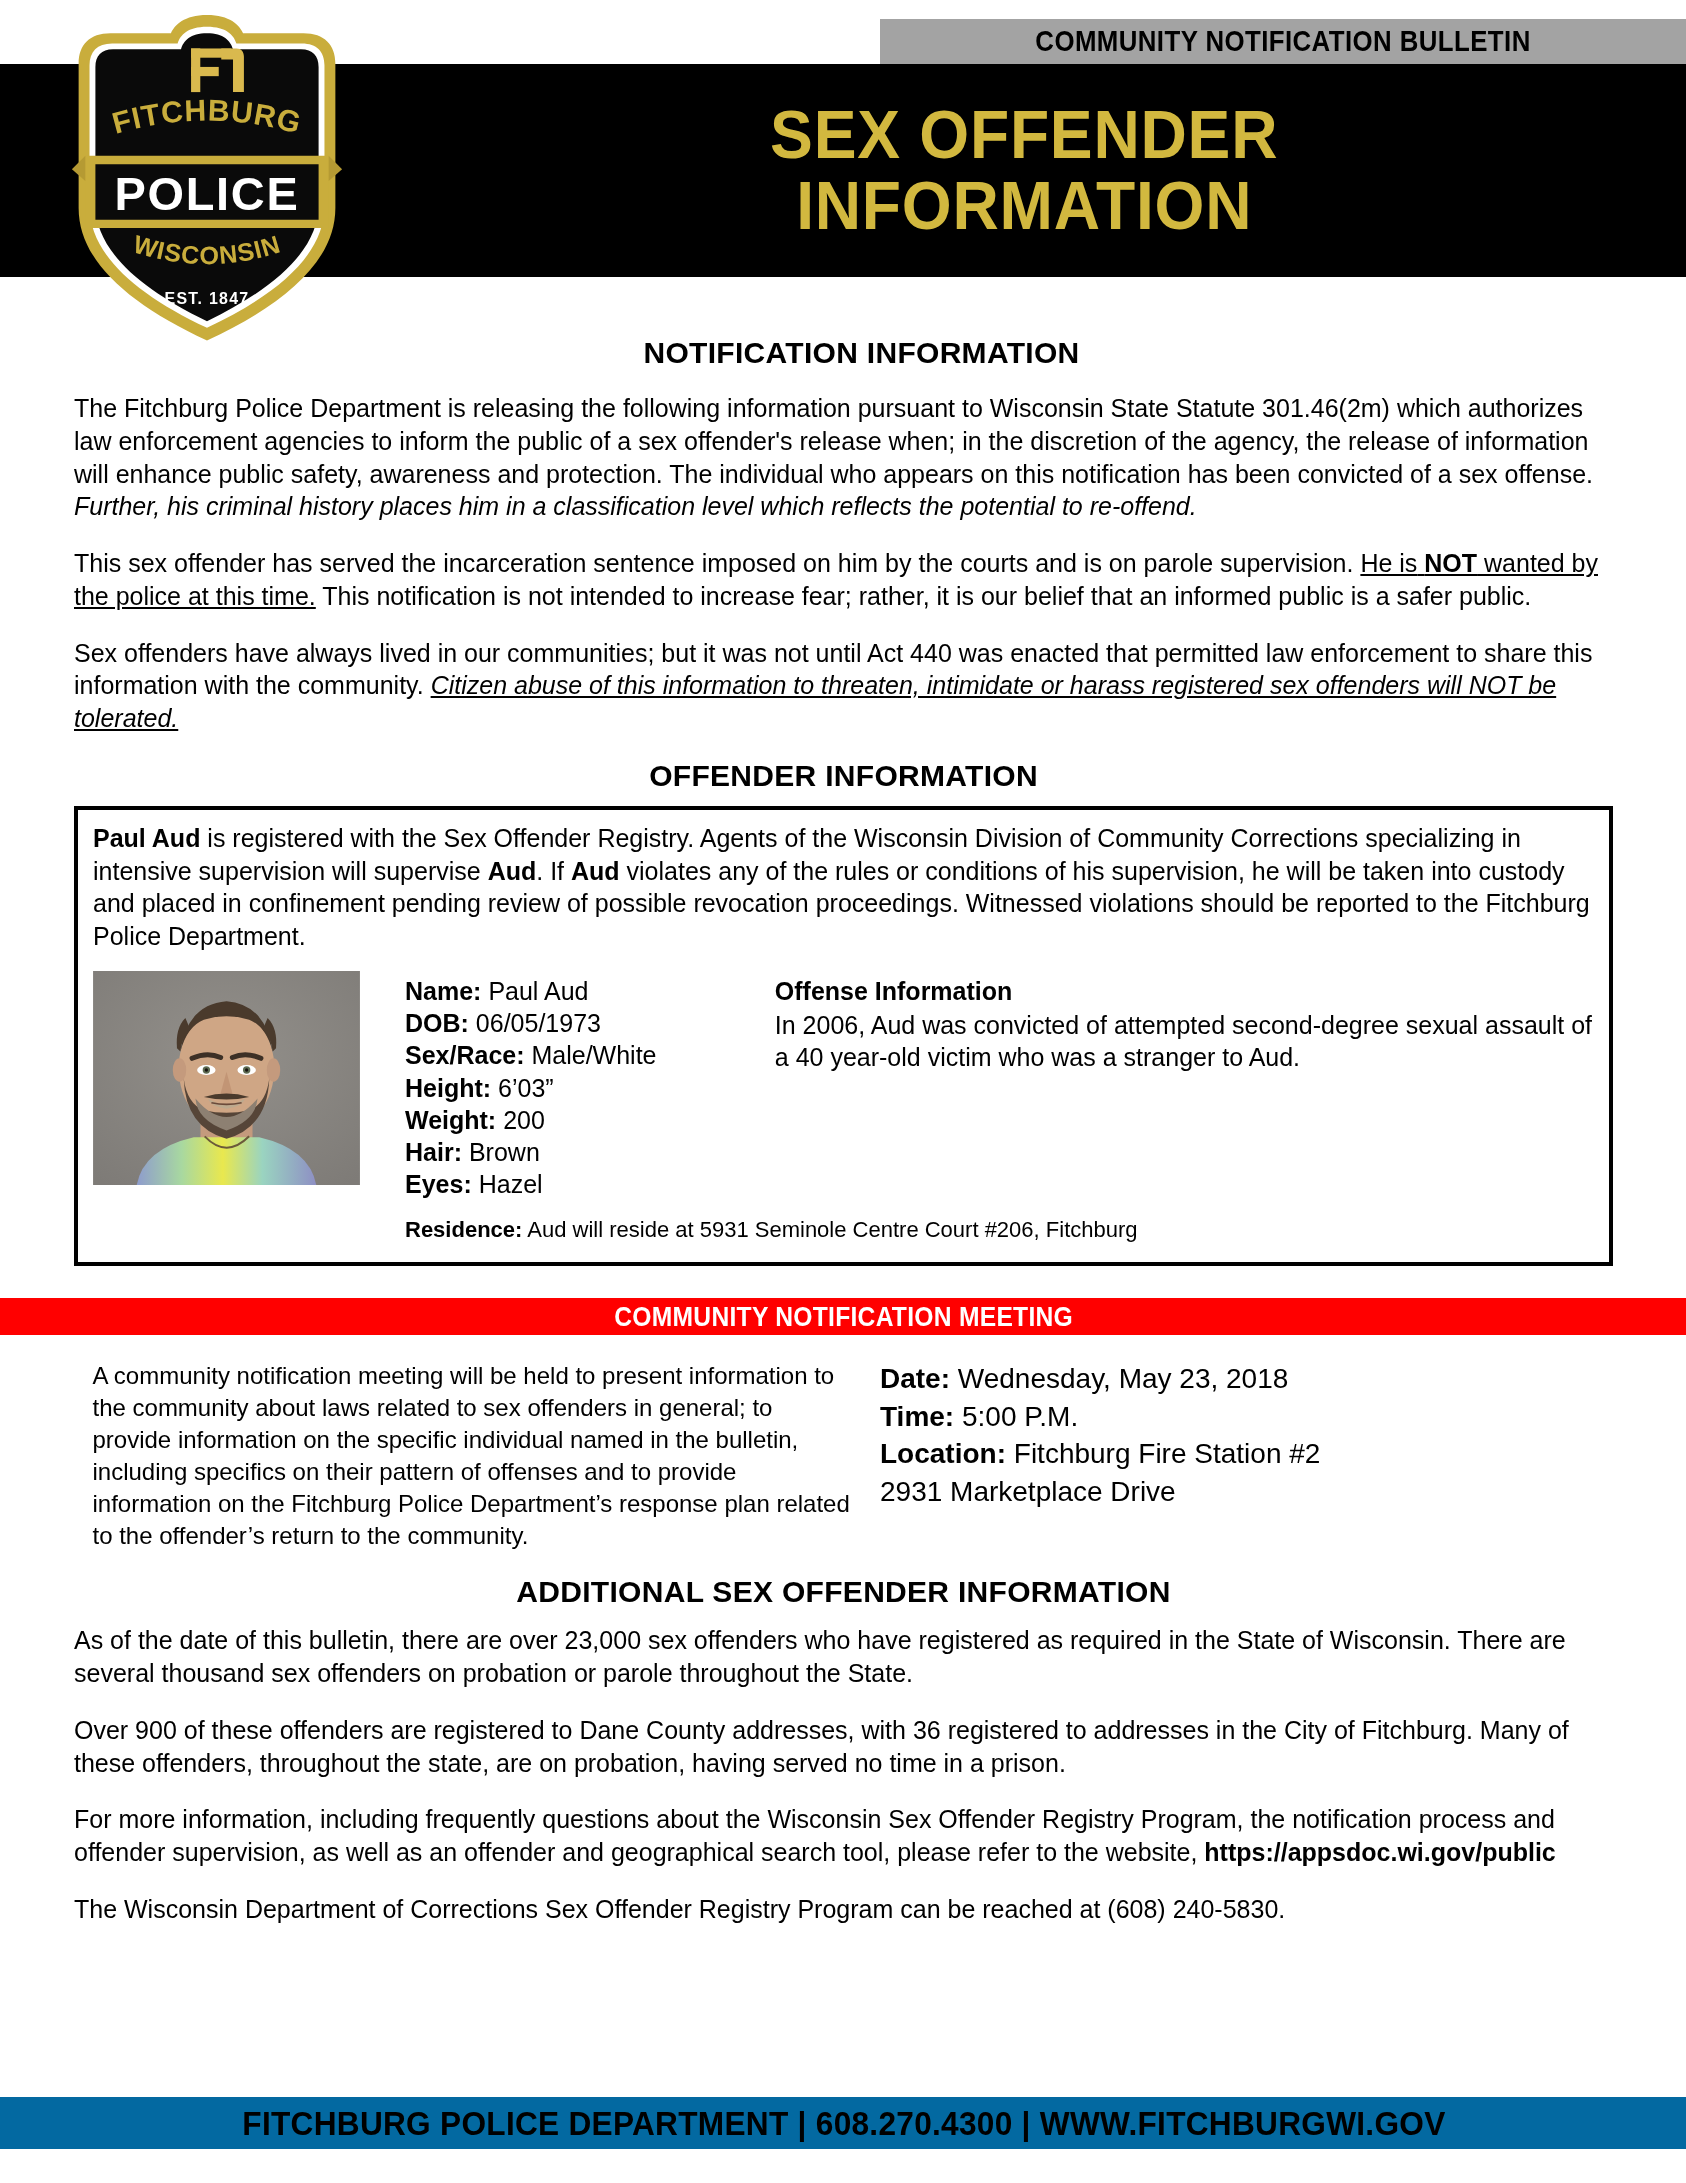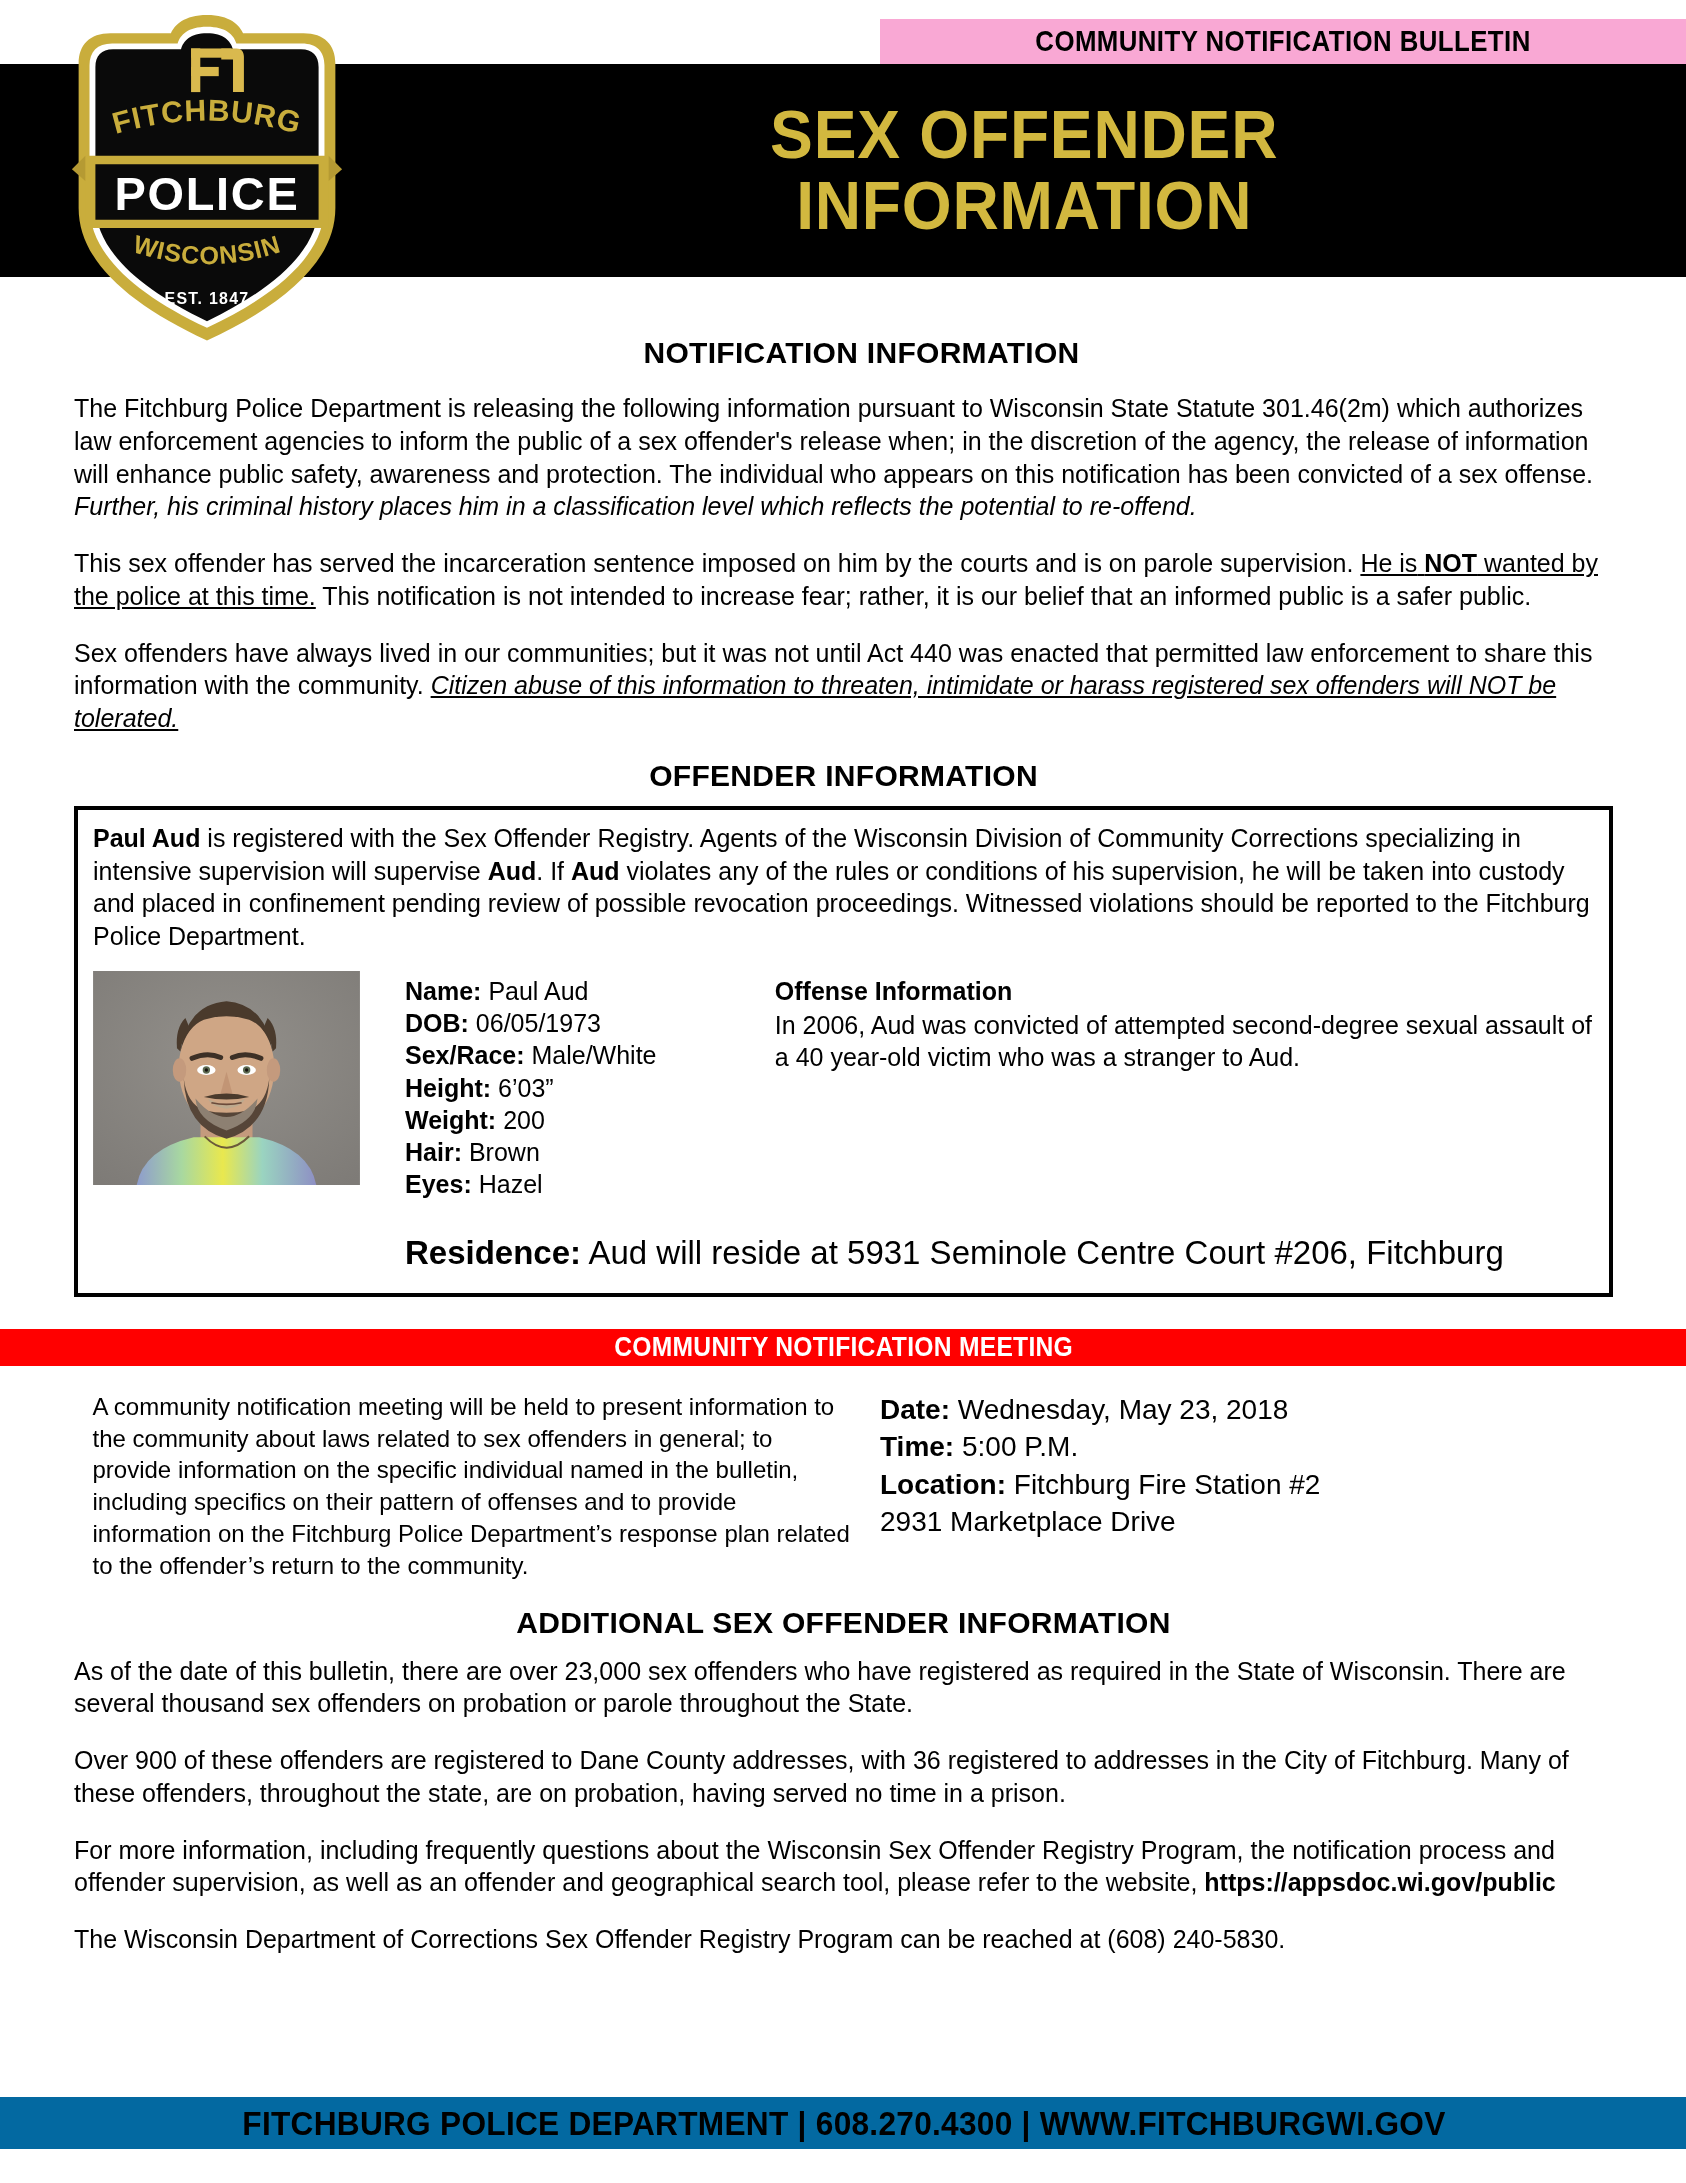--- a/index.html
+++ b/index.html
@@ -21,21 +21,21 @@
     position: relative;
     width: 1687px;
     height: 336px;
   }
   .gold-banner {
     position: absolute;
     left: 880px;
     top: 18.5px;
     width: 807px;
     height: 45px;
-    background: #f9a8d4;
+    background: #a3a3a3;
     display: flex;
     align-items: center;
     justify-content: center;
   }
   .gold-banner-text {
     font-family: "Liberation Sans", sans-serif;
     font-weight: bold;
     font-size: 30px;
     letter-spacing: 0.5px;
     color: #000000;
@@ -158,23 +158,23 @@
     line-height: 1.29;
     margin-bottom: 1.7px;
   }
   .offense-para {
     font-size: 25px;
     line-height: 1.29;
     margin: 0 0 22px 0;
   }
   .offense-para:last-child { margin-bottom: 0; }
   .residence-line {
-    font-size: 33px;
+    font-size: 22px;
     line-height: 1.29;
-    margin-top: 31px;
+    margin-top: 15px;
     padding-left: 312px;
   }
 
   
   .red-bar {
     width: 1687px;
     height: 37px;
     background: #ff0000;
     display: flex;
     align-items: center;

